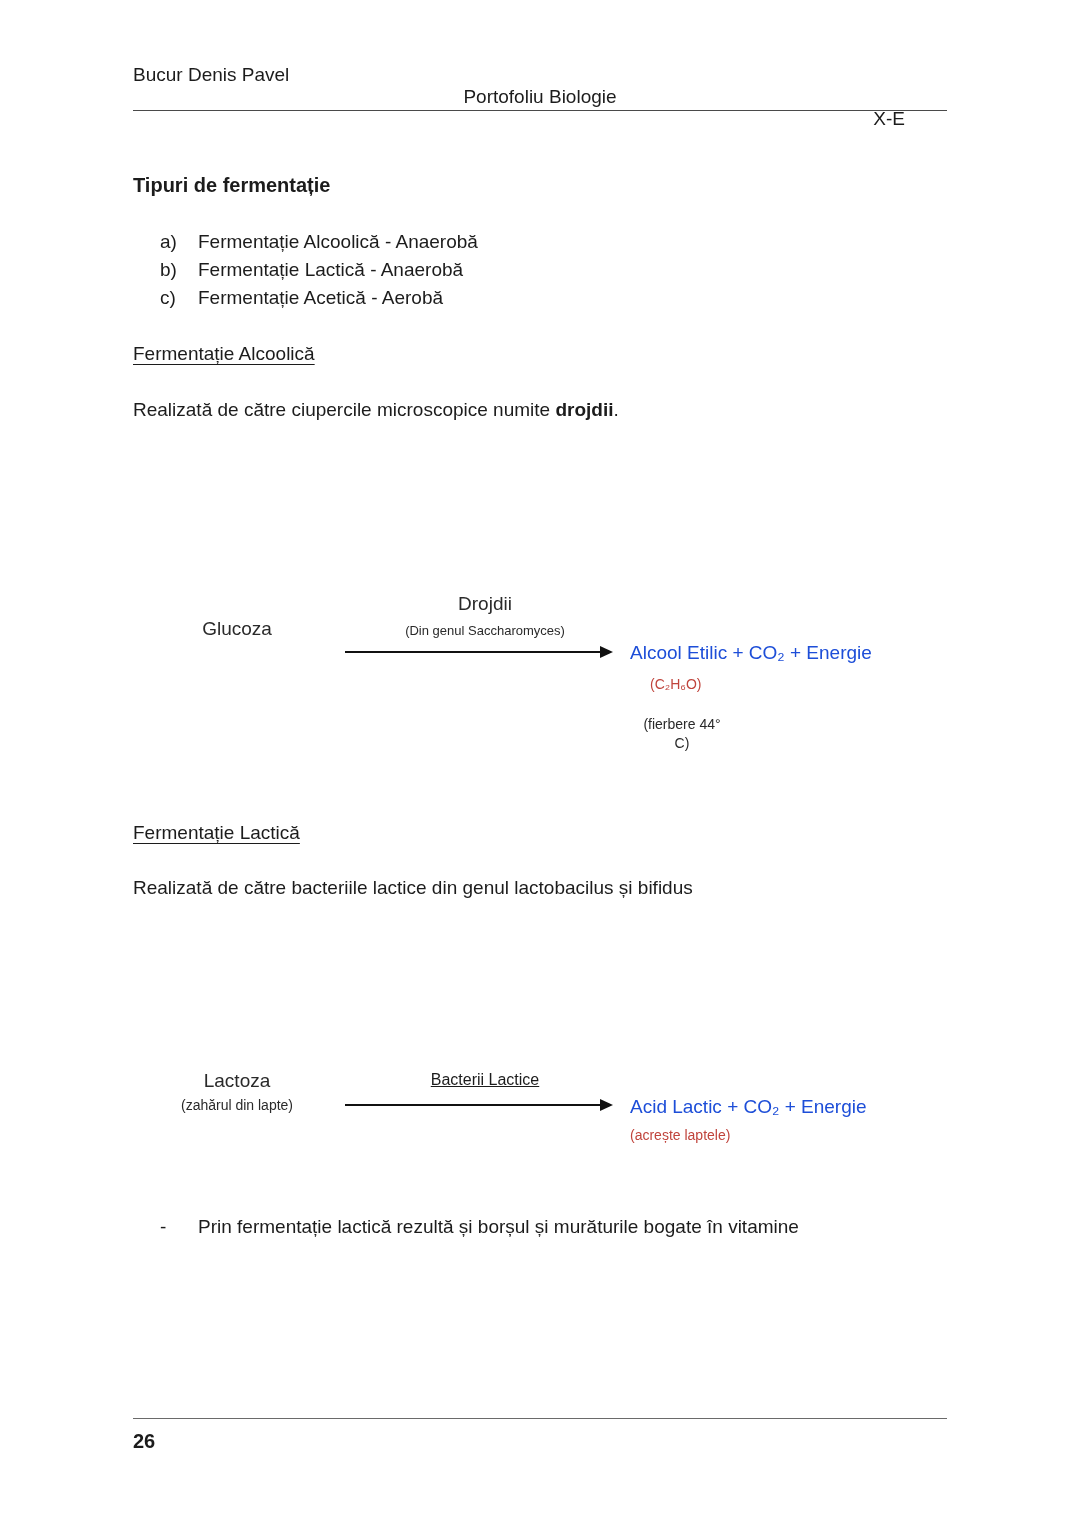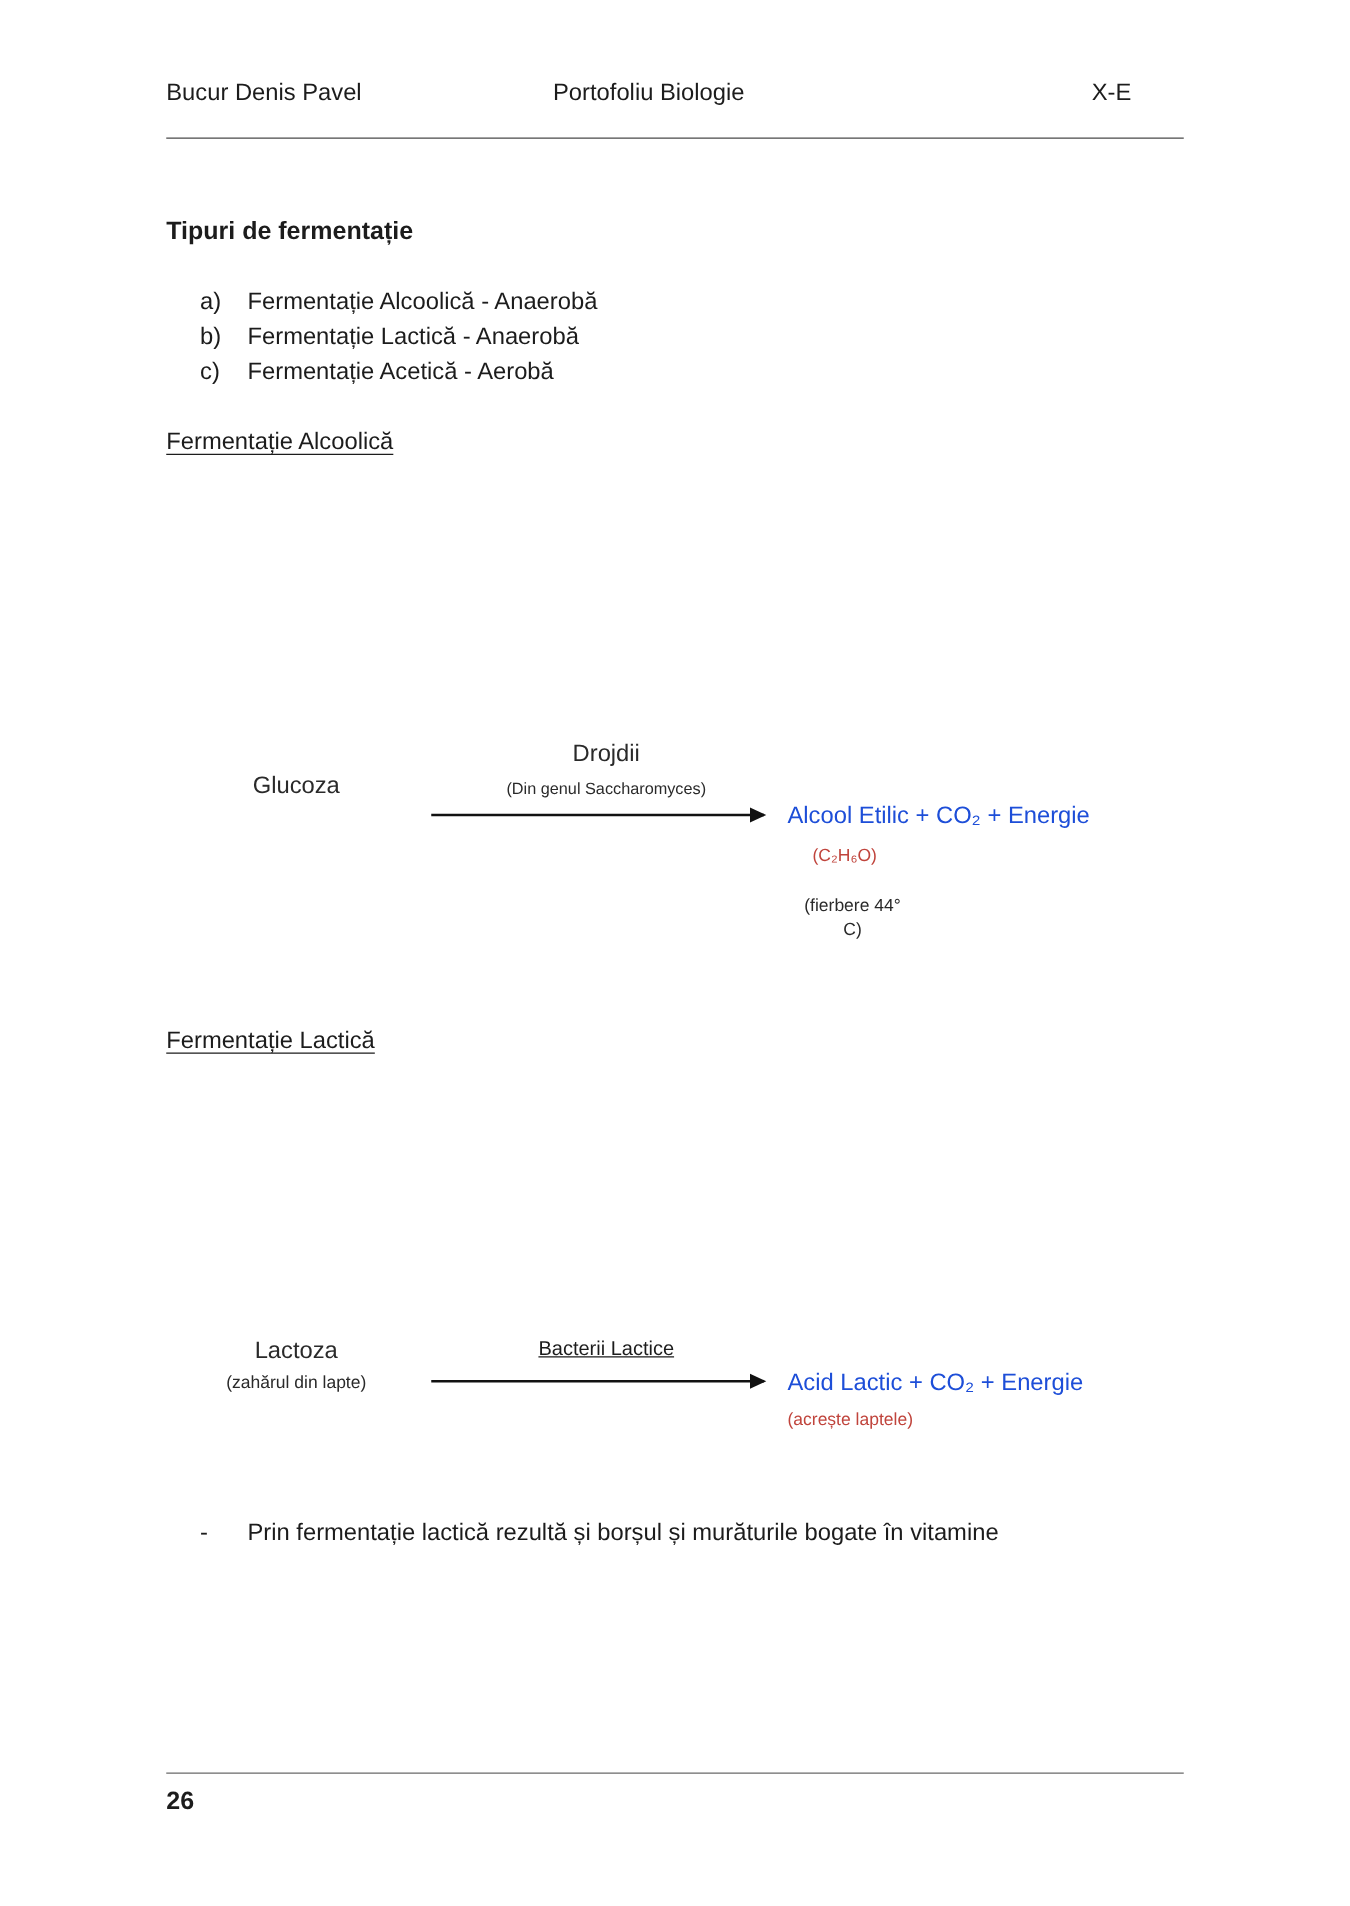--- a/index.html
+++ b/index.html
@@ -17,20 +17,21 @@
     background: #ffffff;
     color: var(--text, #1c1c1c);
   }
 
   
   .header {
     position: absolute;
     left: 133px; top: 64px; width: 814px;
     display: flex;
     font-size: 19px;
+    flex-direction: column;
   }
   .h-left  { flex: 1; text-align: left; }
   .h-center{ flex: 1.2; text-align: center; }
   .h-right { flex: 1; text-align: right; padding-right: 42px; }
 
   .rule {
     position: absolute;
     left: 133px; width: 814px; height: 1px;
     background: #4a4a4a;
   }
@@ -161,39 +162,41 @@
       <span>Fermentație Lactică - Anaerobă</span>
     </div>
     <div class="list-row">
       <span class="list-marker">c)</span>
       <span>Fermentație Acetică - Aerobă</span>
     </div>
   </div>
 
   <div class="subheading alcoholic">Fermentație Alcoolică</div>
 
+  <p class="para alcoholic"><span>Realizată de către ciupercile microscopice numite </span><span class="bold">drojdii</span><span>.</span></p>
 
   <div class="diagram d1">
     <div class="dg catalyst center reactant-title">Drojdii</div>
     <div class="dg catalyst-note center tiny-note">(Din genul Saccharomyces)</div>
 
     <div class="dg reactant center reactant-title">Glucoza</div>
 
     <div class="dg arrow"></div>
 
     <div class="dg product product-main">Alcool Etilic + CO₂ + Energie</div>
     <div class="dg formula small-note red">(C₂H₆O)</div>
     <div class="dg boil-note center small-note">
       <div>(fierbere 44°</div>
       <div>C)</div>
     </div>
   </div>
 
   <div class="subheading lactic">Fermentație Lactică</div>
 
+  <p class="para lactic">Realizată de către bacteriile lactice din genul lactobacilus și bifidus</p>
 
   <div class="diagram d2">
     <div class="dg reactant center reactant-title">Lactoza</div>
     <div class="dg reactant-note center small-note">(zahărul din lapte)</div>
 
     <div class="dg catalyst center">Bacterii Lactice</div>
 
     <div class="dg arrow"></div>
 
     <div class="dg product product-main">Acid Lactic + CO₂ + Energie</div>

